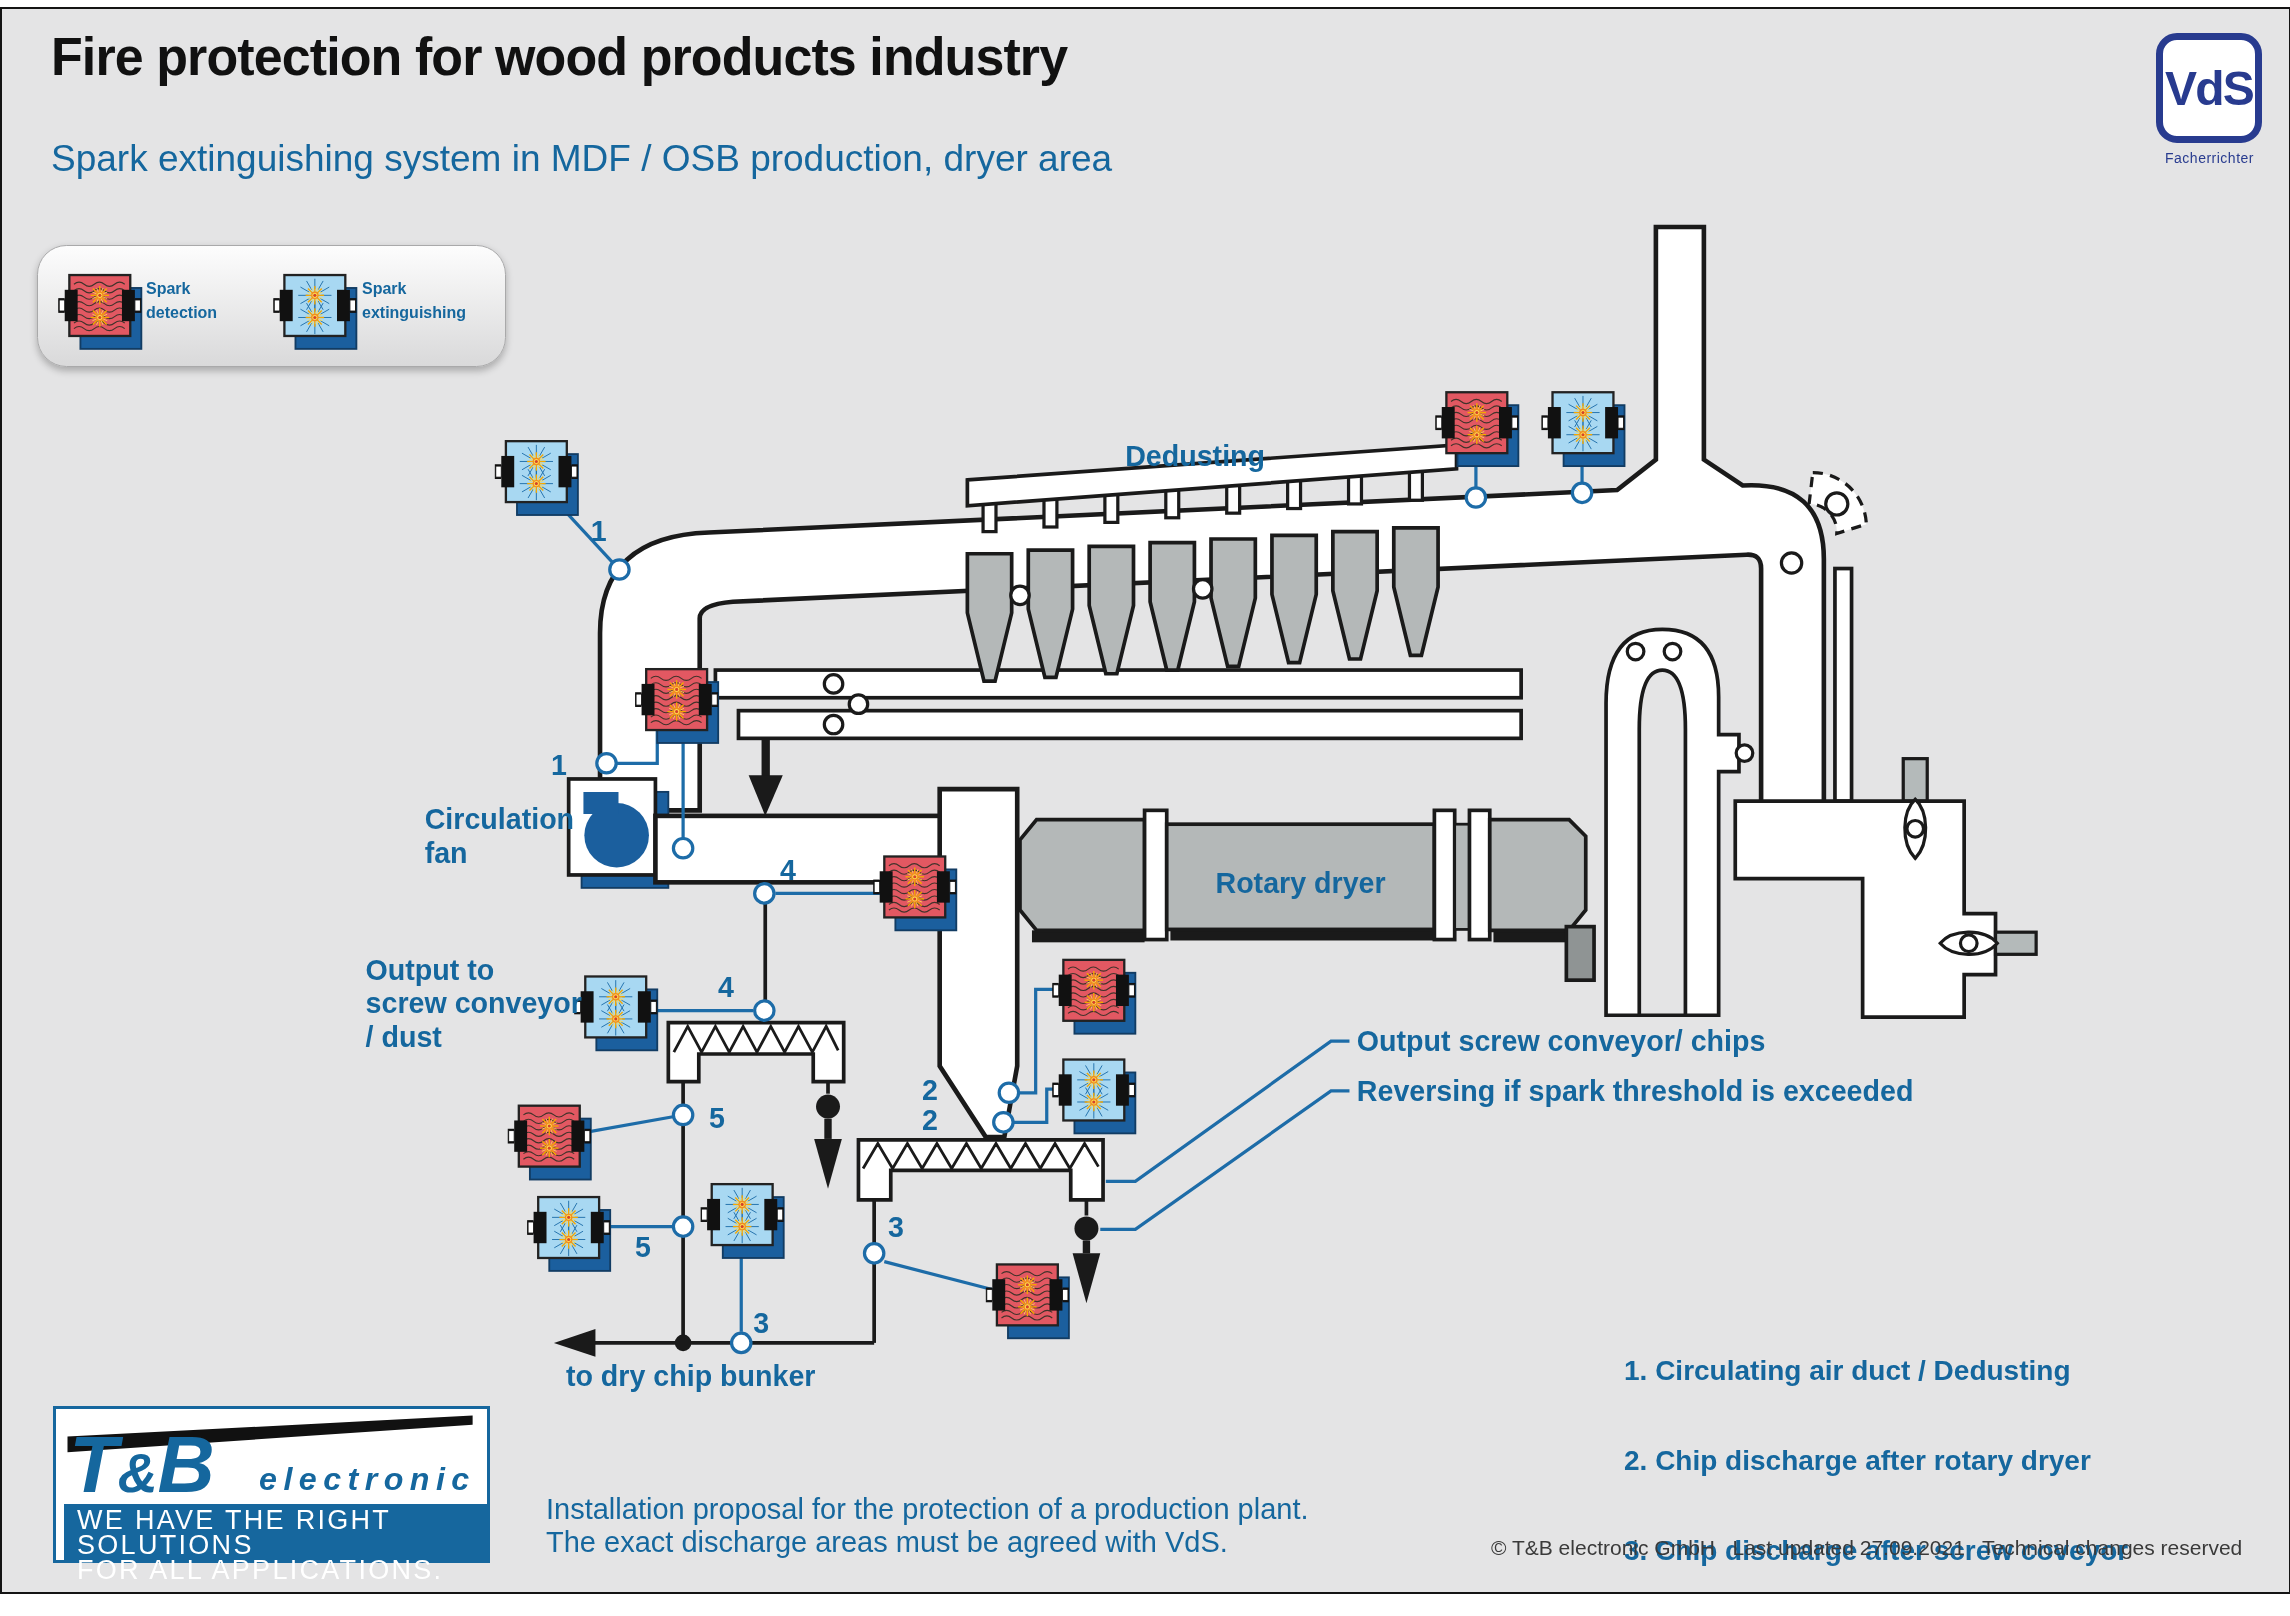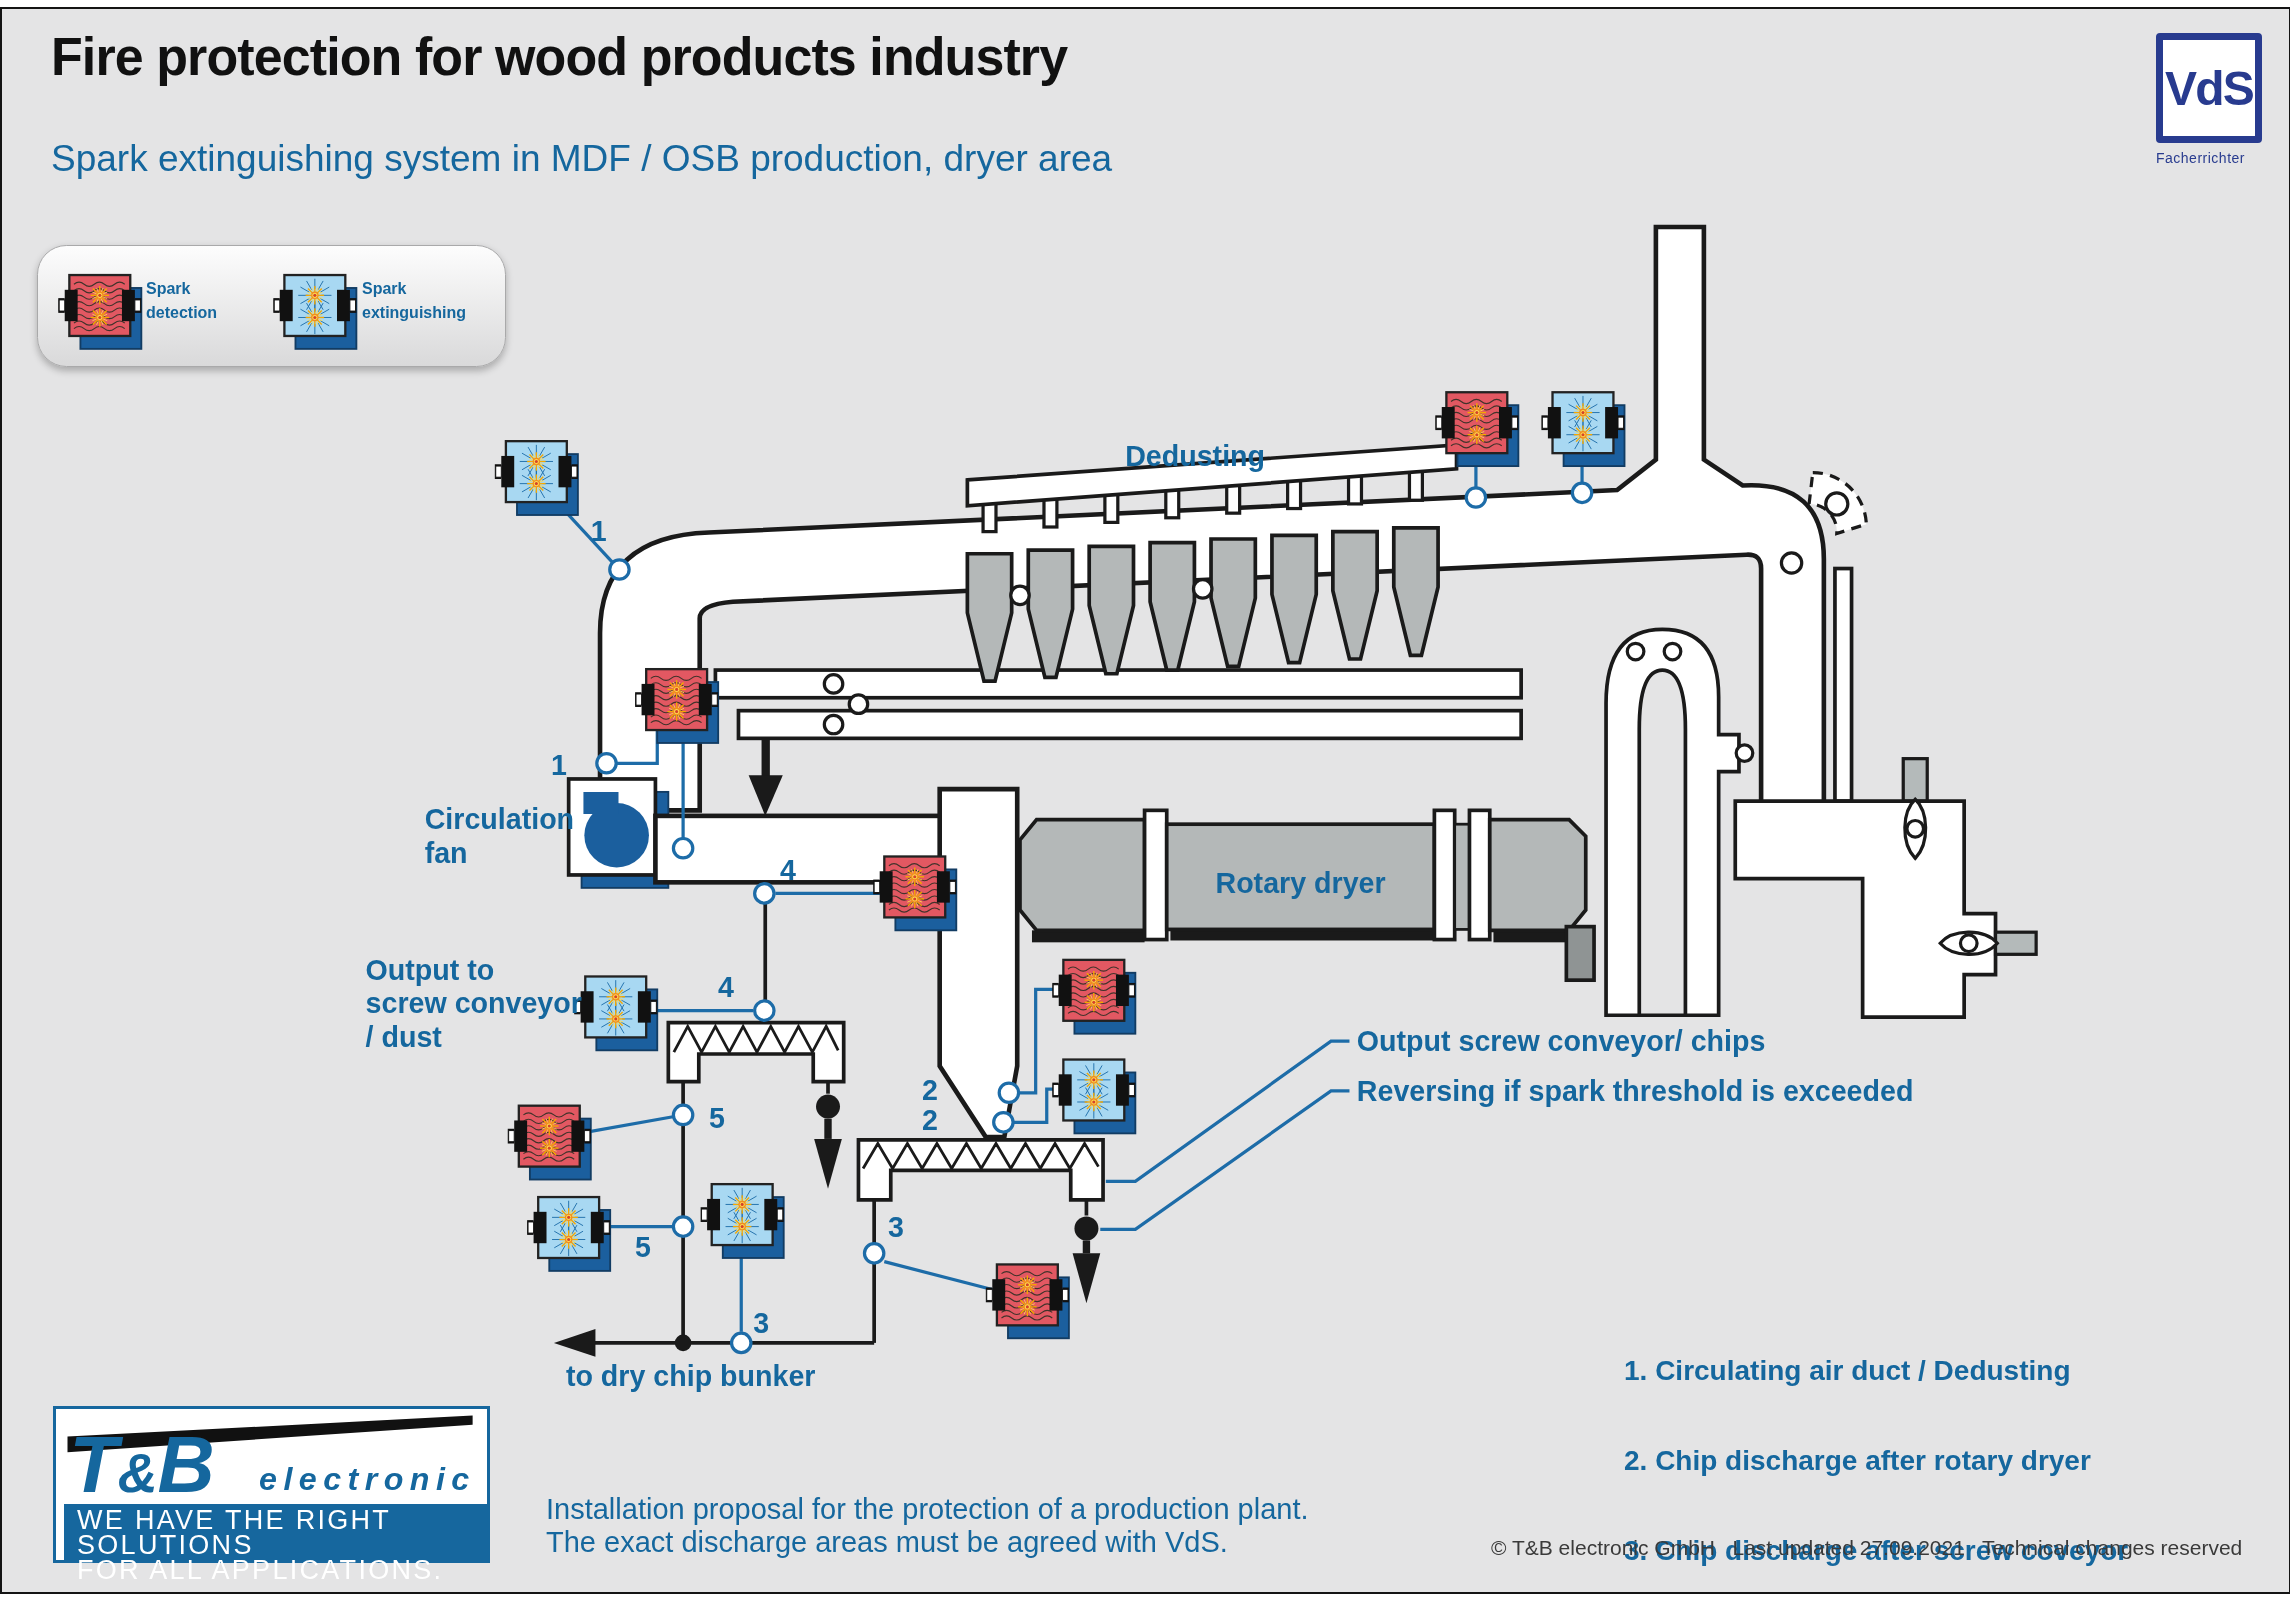--- a/index.html
+++ b/index.html
@@ -5,24 +5,24 @@
   html,body{margin:0;padding:0;background:#fff;}
   .page{position:relative;width:2291px;height:1594px;background:#fff;overflow:hidden;
         font-family:"Liberation Sans",sans-serif;}
   .canvas{position:absolute;left:0;right:0;top:6.5px;bottom:0;background:#e4e4e5;
           border:2.8px solid #141414;}
   .abs{position:absolute;}
   .page-title{left:51px;top:26px;font-size:53px;font-weight:bold;color:#111;
               letter-spacing:-0.9px;transform:scaleX(.98);transform-origin:left;}
   .page-subtitle{left:51px;top:138px;font-size:37px;font-weight:400;color:#15679e;}
   .vds-box{left:2156px;top:33px;width:92px;height:96px;background:#fff;
-           border:7.4px solid #283b8f;border-radius:4px;display:flex;align-items:center;
+           border:7.4px solid #283b8f;border-radius:21px;display:flex;align-items:center;
            justify-content:center;}
   .vds-text{font-size:48px;font-weight:bold;color:#283b8f;letter-spacing:-1.8px;}
-  .vds-caption{left:2156px;top:150px;width:107px;font-size:14px;
+  .vds-caption{left:2156px;top:150px;width:107px;text-align:center;font-size:14px;
                color:#283b8f;letter-spacing:0.5px;}
   .legend-box{left:37px;top:245px;width:467px;height:120px;border-radius:29.5px;
               background:linear-gradient(#fdfdfd,#d9d9da);border:1.8px solid #a9a9aa;
               box-shadow:0 3.7px 7.4px rgba(0,0,0,.25);}
   .legend-label{font-size:16px;font-weight:bold;color:#15679e;line-height:24px;}
   .lg-det{left:146px;top:277px;}
   .lg-ext{left:362px;top:277px;}
   .notes-list{left:1624px;top:1296px;font-size:28px;font-weight:bold;color:#15679e;
               line-height:30px;white-space:pre;}
   .proposal{left:546px;top:1493px;font-size:29px;font-weight:normal;color:#15679e;

